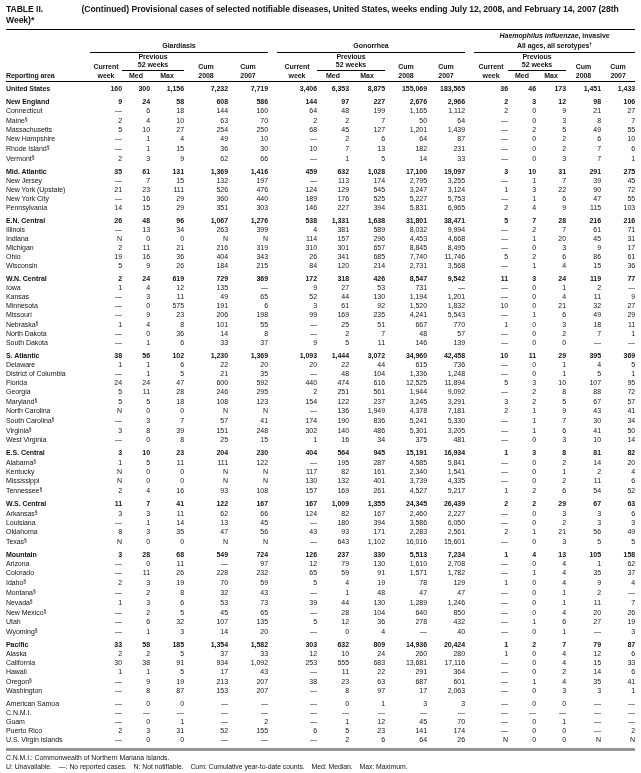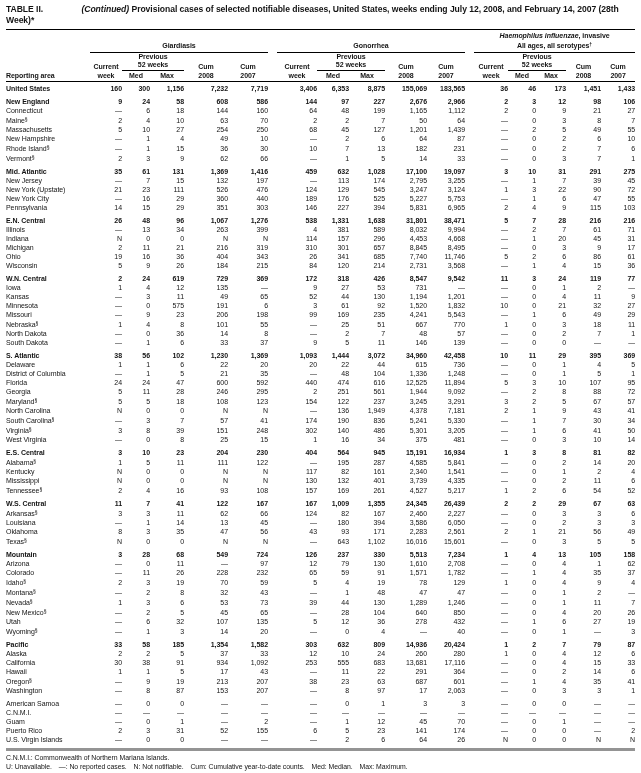--- a/index.html
+++ b/index.html
@@ -1,19 +1,19 @@
 <!DOCTYPE html>
 <html><head>
 <meta charset="utf-8">
 <style>
   html,body{margin:0;padding:0;background:#fff;}
   body{width:641px;height:773px;color:#141414;font-family:"Liberation Sans",sans-serif;-webkit-font-smoothing:antialiased;}
   .page{padding:4px 6px 0 6px;}
   .title{font-size:8.6px;font-weight:bold;line-height:11px;letter-spacing:-0.05px;width:629px;}
-  .title .i{font-style:italic;padding-left:36px;}
+  .title .i{padding-left:36px;}
   table{width:629px;border-collapse:collapse;table-layout:fixed;margin-top:3px;border-top:1px solid #000;}
   col.c-area{width:84px;}
   col.c-sp{width:9px;}
   thead{border-bottom:1.5px solid #000;}
   tbody{border-top:1.5px solid #000;}
   th{font-size:7px;font-weight:bold;padding:0;vertical-align:bottom;line-height:8.4px;text-align:center;letter-spacing:-0.05px;}
   th.area-h{text-align:left;padding-bottom:1px;}
   th.gname{border-bottom:1px solid #000;padding:2px 0 1px 0;}
   th.gname .i{font-style:italic;}
   th.prev{border-bottom:1px solid #000;padding-bottom:0;}

